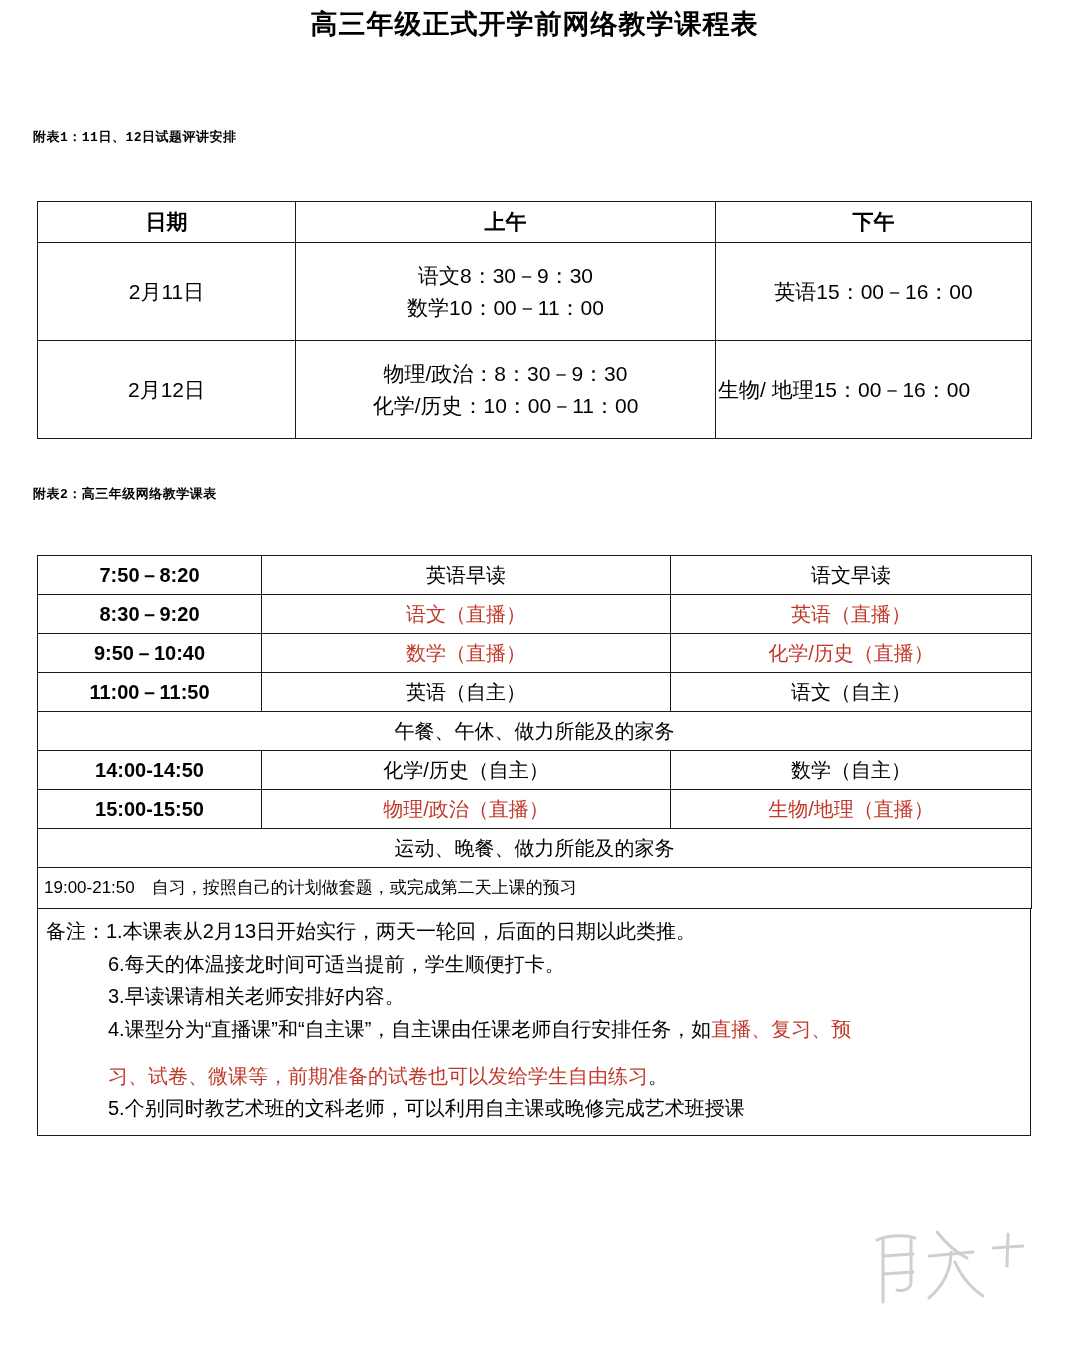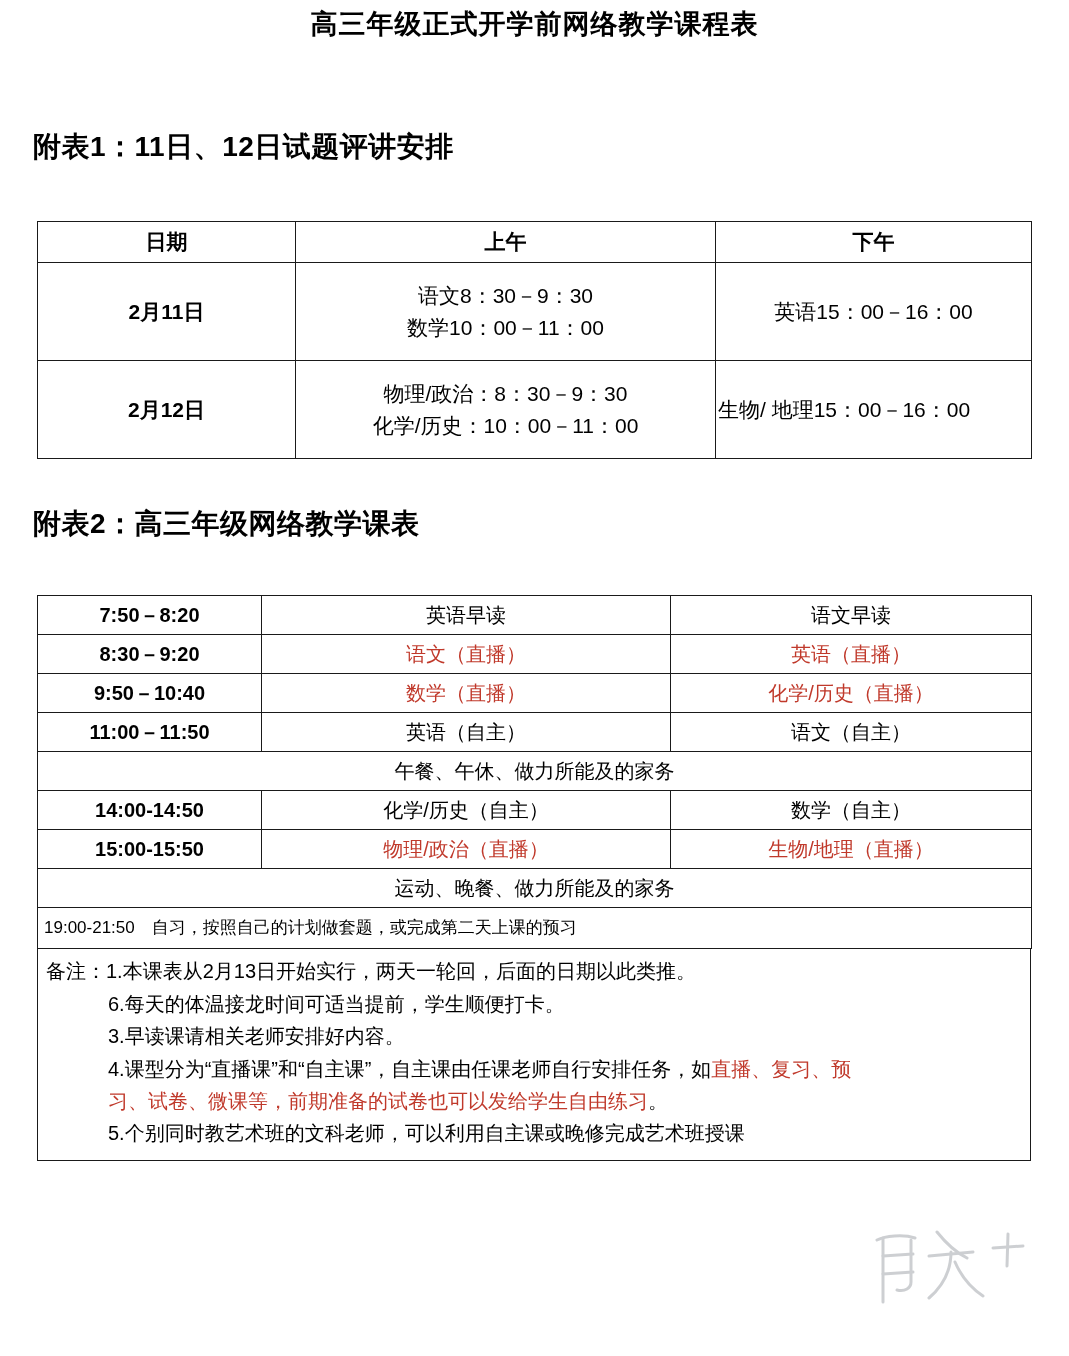--- a/index.html
+++ b/index.html
@@ -28,24 +28,25 @@
     text-align: center;
     font-size: 27px;
     font-weight: bold;
     letter-spacing: 1px;
     padding-top: 8px;
     line-height: 1.2;
   }
 
   
   .caption {
-    font-size: 28px;
+    font-size: 13px;
     font-weight: bold;
     padding-left: 33px;
     letter-spacing: 0.5px;
+    font-family: Liberation Mono, monospace;
   }
   .caption-1 { margin-top: 88px; }
   .caption-2 { margin-top: 46px; }
 
   
   table.grid {
     border-collapse: collapse;
     table-layout: fixed;
     margin-left: 37px;
     background: #fff;
@@ -70,21 +71,21 @@
   #table-exam td { font-size: 21px; }
   #table-exam .col-date  { width: 258px; }
   #table-exam .col-am    { width: 420px; }
   #table-exam .col-pm    { width: 316px; }
   #table-exam .hdr {
     height: 40px;
     font-weight: bold;
     font-size: 21px;
   }
   #table-exam .body-row { height: 98px; }
-  #table-exam .daycell { font-weight: bold; }
+  #table-exam .daycell { font-weight: normal; }
   #table-exam .stack > div { padding: 2px 0; }
   #table-exam .pm-left { text-align: left; padding-left: 2px; }
 
   
   #table-schedule {
     width: 994px;
     margin-top: 52px;
   }
   #table-schedule .col-time { width: 224px; }
   #table-schedule .col-a    { width: 409px; }
@@ -121,21 +122,21 @@
     box-sizing: border-box;
     border: 1px solid #1a1a1a;
     border-top: none;
     padding: 6px 8px 10px 8px;
     font-size: 20px;
     line-height: 1.62;
   }
   .note-line { display: block; white-space: nowrap; }
   .note-label { font-weight: normal; }
   .note-indent { padding-left: 62px; }
-  .note-hang   { padding-left: 62px; }
+  .note-hang   { padding-left: 62px; margin-top: 15px; }
   .red { color: #c0392b; }
 
   
   .watermark {
     position: absolute;
     right: 36px;
     bottom: 42px;
     width: 170px;
     height: 92px;
     opacity: 0.42;

